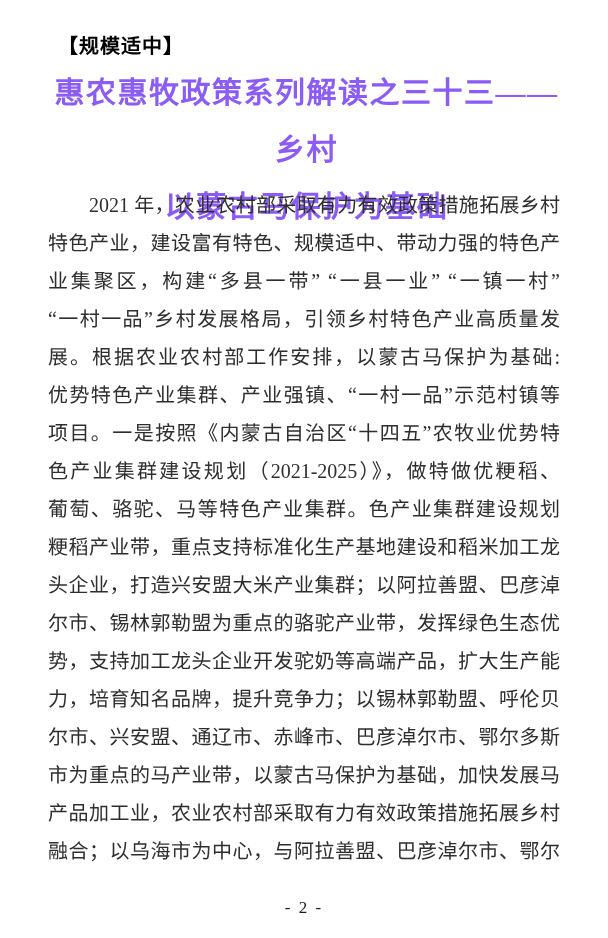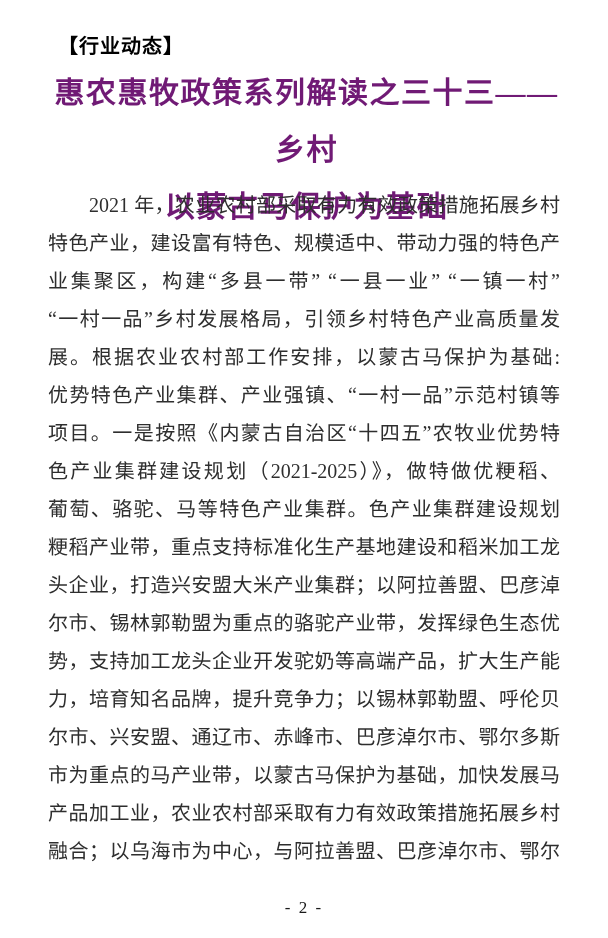--- a/index.html
+++ b/index.html
@@ -23,21 +23,21 @@
     white-space: nowrap;
   }
   .title {
     position: absolute;
     top: 64px;
     left: 41px;
     right: 36px;
     text-align: center;
     font-size: 30px;
     font-weight: 900;
-    color: #701a75;
+    color: #8b5cf6;
     line-height: 57px;
     letter-spacing: 1.5px;
   }
   .body-block {
     position: absolute;
     top: 186px;
     left: 48px;
     width: 512px;
     font-size: 20px;
     color: #2e2e2e;
@@ -59,21 +59,21 @@
     font-size: 17px;
     color: #1a1a1a;
     letter-spacing: 2px;
   }
 </style>
 </head>
 <body>
 
 <div class="page">
 
-  <div class="tag">【行业动态】</div>
+  <div class="tag">【规模适中】</div>
 
   <div class="title">
     <div>惠农惠牧政策系列解读之三十三—— 乡村</div>
     <div>以蒙古马保护为基础</div>
   </div>
 
   <div class="body-block">
     <div class="bline indent">2021 年，农业农村部采取有力有效政策措施拓展乡村</div>
     <div class="bline">特色产业，建设富有特色、规模适中、带动力强的特色产</div>
     <div class="bline">业集聚区，构建“多县一带” “一县一业” “一镇一村”</div>

